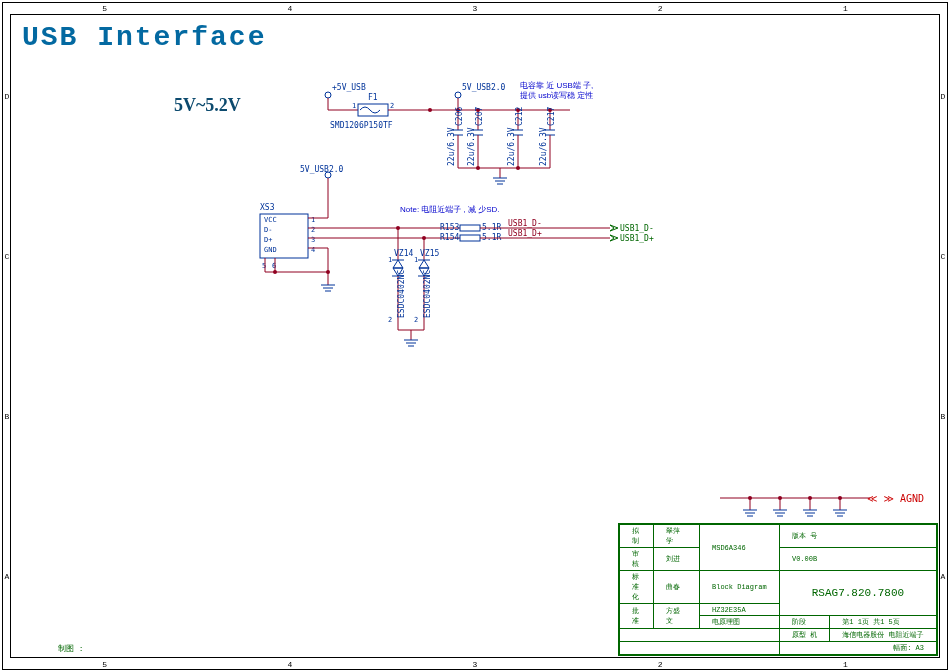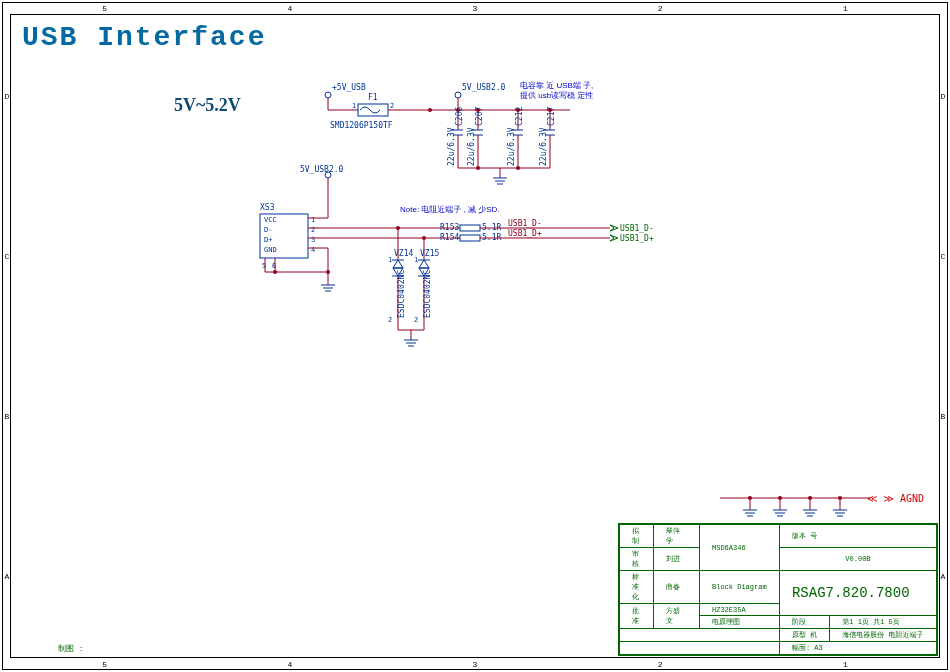--- a/index.html
+++ b/index.html
@@ -351,44 +351,44 @@
     <tbody>
         <tr>
       <td class="label-col">拟制</td>
       <td class="val-col">翠萍 学</td>
       <td rowspan="2">MSD6A346</td>
       <td colspan="2" style="text-align:left">版本 号</td>
     </tr>
     <tr>
       <td class="label-col">审核</td>
       <td class="val-col">刘进</td>
-      <td colspan="2" style="text-align:center">V0.00B</td>
+      <td colspan="2" style="text-align:left">V0.00B</td>
     </tr>
     <tr>
       <td class="label-col">标准 化</td>
       <td class="val-col">曲春</td>
       <td>Block Diagram</td>
-      <td colspan="2" rowspan="2" style="font-size:14px">RSAG7.820.7800</td>
+      <td colspan="2" rowspan="2" style="text-align:center;font-size:11px">RSAG7.820.7800</td>
     </tr>
     <tr>
       <td class="label-col" rowspan="2">批准</td>
       <td class="val-col" rowspan="2">方盛 文</td>
       <td>HZ32E35A</td>
     </tr>
     <tr>
       <td>电原理图</td>
       <td>阶段</td>
       <td>第1 1页  共1 5页</td>
     </tr>
     <tr>
       <td colspan="3"></td>
       <td>原型 机</td>
       <td>海信电器股份 电阻近端子</td>
     </tr>
     <tr>
       <td colspan="3"></td>
-      <td colspan="2" style="text-align:left">幅面:  A3</td>
+      <td colspan="2" style="text-align:right">幅面:  A3</td>
     </tr>
   </tbody>
     </table>
 </div>
 
 <div class="drawn-by">制图 :</div>
 
 </body></html>

